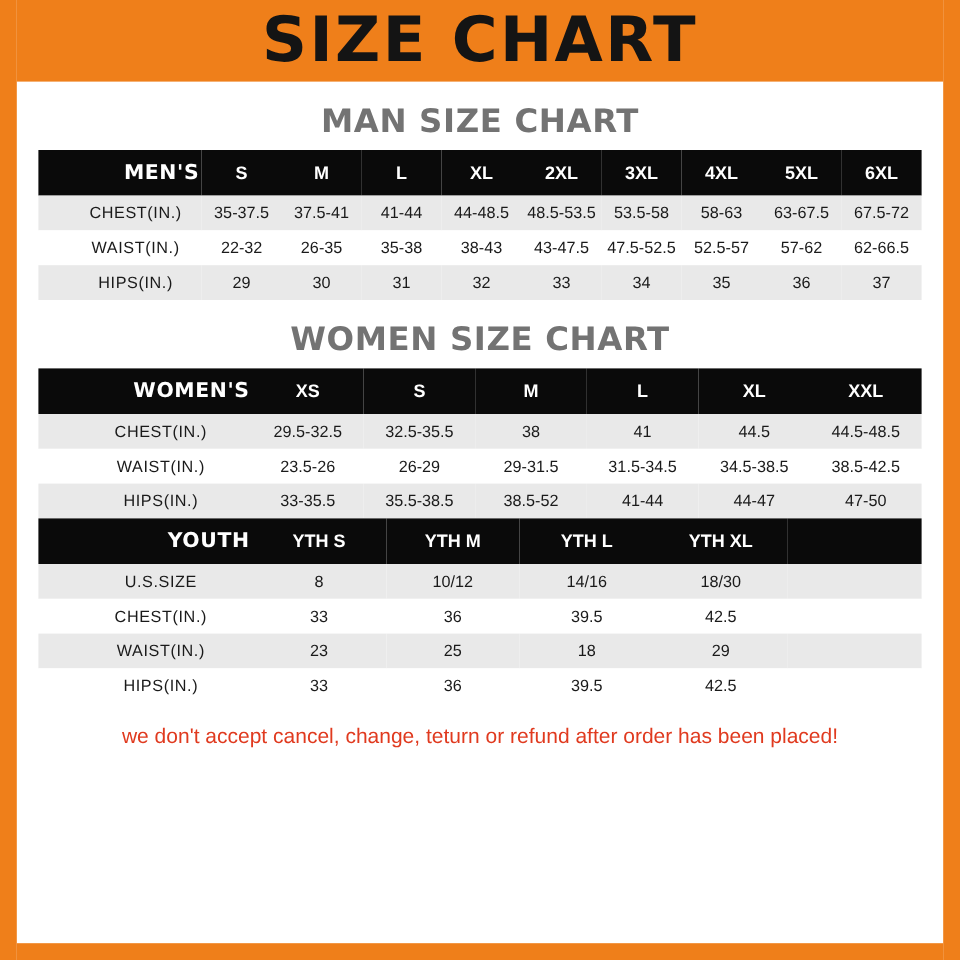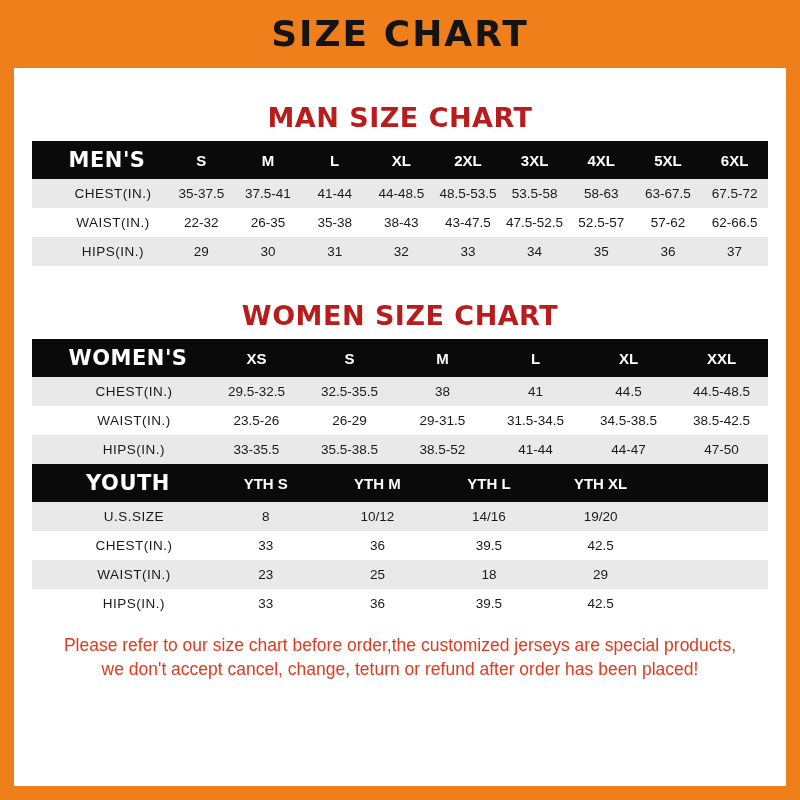--- a/index.html
+++ b/index.html
@@ -25,37 +25,37 @@
   .banner {
     height: 68px;
     background: #ef7f1a;
     display: flex;
     align-items: center;
     justify-content: center;
   }
   .banner-title {
     font-family: "DejaVu Sans", sans-serif;
     font-weight: bold;
-    font-size: 36px;
+    font-size: 52px;
     letter-spacing: 2px;
     color: #141414;
     line-height: 1;
   }
   .content {
     padding: 0 18px;
     box-sizing: border-box;
   }
   .section-title {
     text-align: center;
     font-family: "DejaVu Sans", sans-serif;
     font-weight: bold;
     font-size: 27px;
-    color: #b91c1c;
+    color: #737373;
     letter-spacing: 0.5px;
-    margin: 34px 0 8px 0;
+    margin: 18px 0 8px 0;
   }
   table.size-table {
     width: 100%;
     border-collapse: collapse;
     table-layout: fixed;
   }
   table.size-table th,
   table.size-table td {
     text-align: center;
     font-size: 13.5px;
@@ -65,24 +65,24 @@
     font-family: "Liberation Sans", sans-serif;
   }
   table.size-table thead th {
     background: #0a0a0a;
     color: #ffffff;
     font-weight: bold;
     font-size: 15px;
     height: 38px;
   }
   table.size-table thead th.corner {
-    text-align: center;
+    text-align: right;
     padding-left: 16px;
     font-family: "DejaVu Sans", sans-serif;
-    font-size: 21px;
+    font-size: 17px;
     letter-spacing: 0.5px;
   }
   table.size-table tbody tr.row-light td {
     background: #e9e9e9;
   }
   table.size-table tbody tr.row-white td {
     background: #ffffff;
   }
   table.size-table tbody td.label {
     font-weight: normal;
@@ -229,21 +229,21 @@
           <th>YTH XL</th>
           <th></th>
         </tr>
       </thead>
       <tbody>
         <tr class="row-light">
           <td class="label">U.S.SIZE</td>
           <td>8</td>
           <td>10/12</td>
           <td>14/16</td>
-          <td>19/20</td>
+          <td>18/30</td>
           <td></td>
         </tr>
         <tr class="row-white">
           <td class="label">CHEST(IN.)</td>
           <td>33</td>
           <td>36</td>
           <td>39.5</td>
           <td>42.5</td>
           <td></td>
         </tr>
@@ -260,20 +260,19 @@
           <td>33</td>
           <td>36</td>
           <td>39.5</td>
           <td>42.5</td>
           <td></td>
         </tr>
       </tbody>
     </table>
 
     <div class="footer-note">
-      <div>Please refer to our size chart before order,the customized jerseys are special products,</div>
       <div>we don't accept cancel, change, teturn or refund after order has been placed!</div>
     </div>
 
   </div>
 
   <div class="bottom-bar"></div>
 </div>
 
 </body></html>

